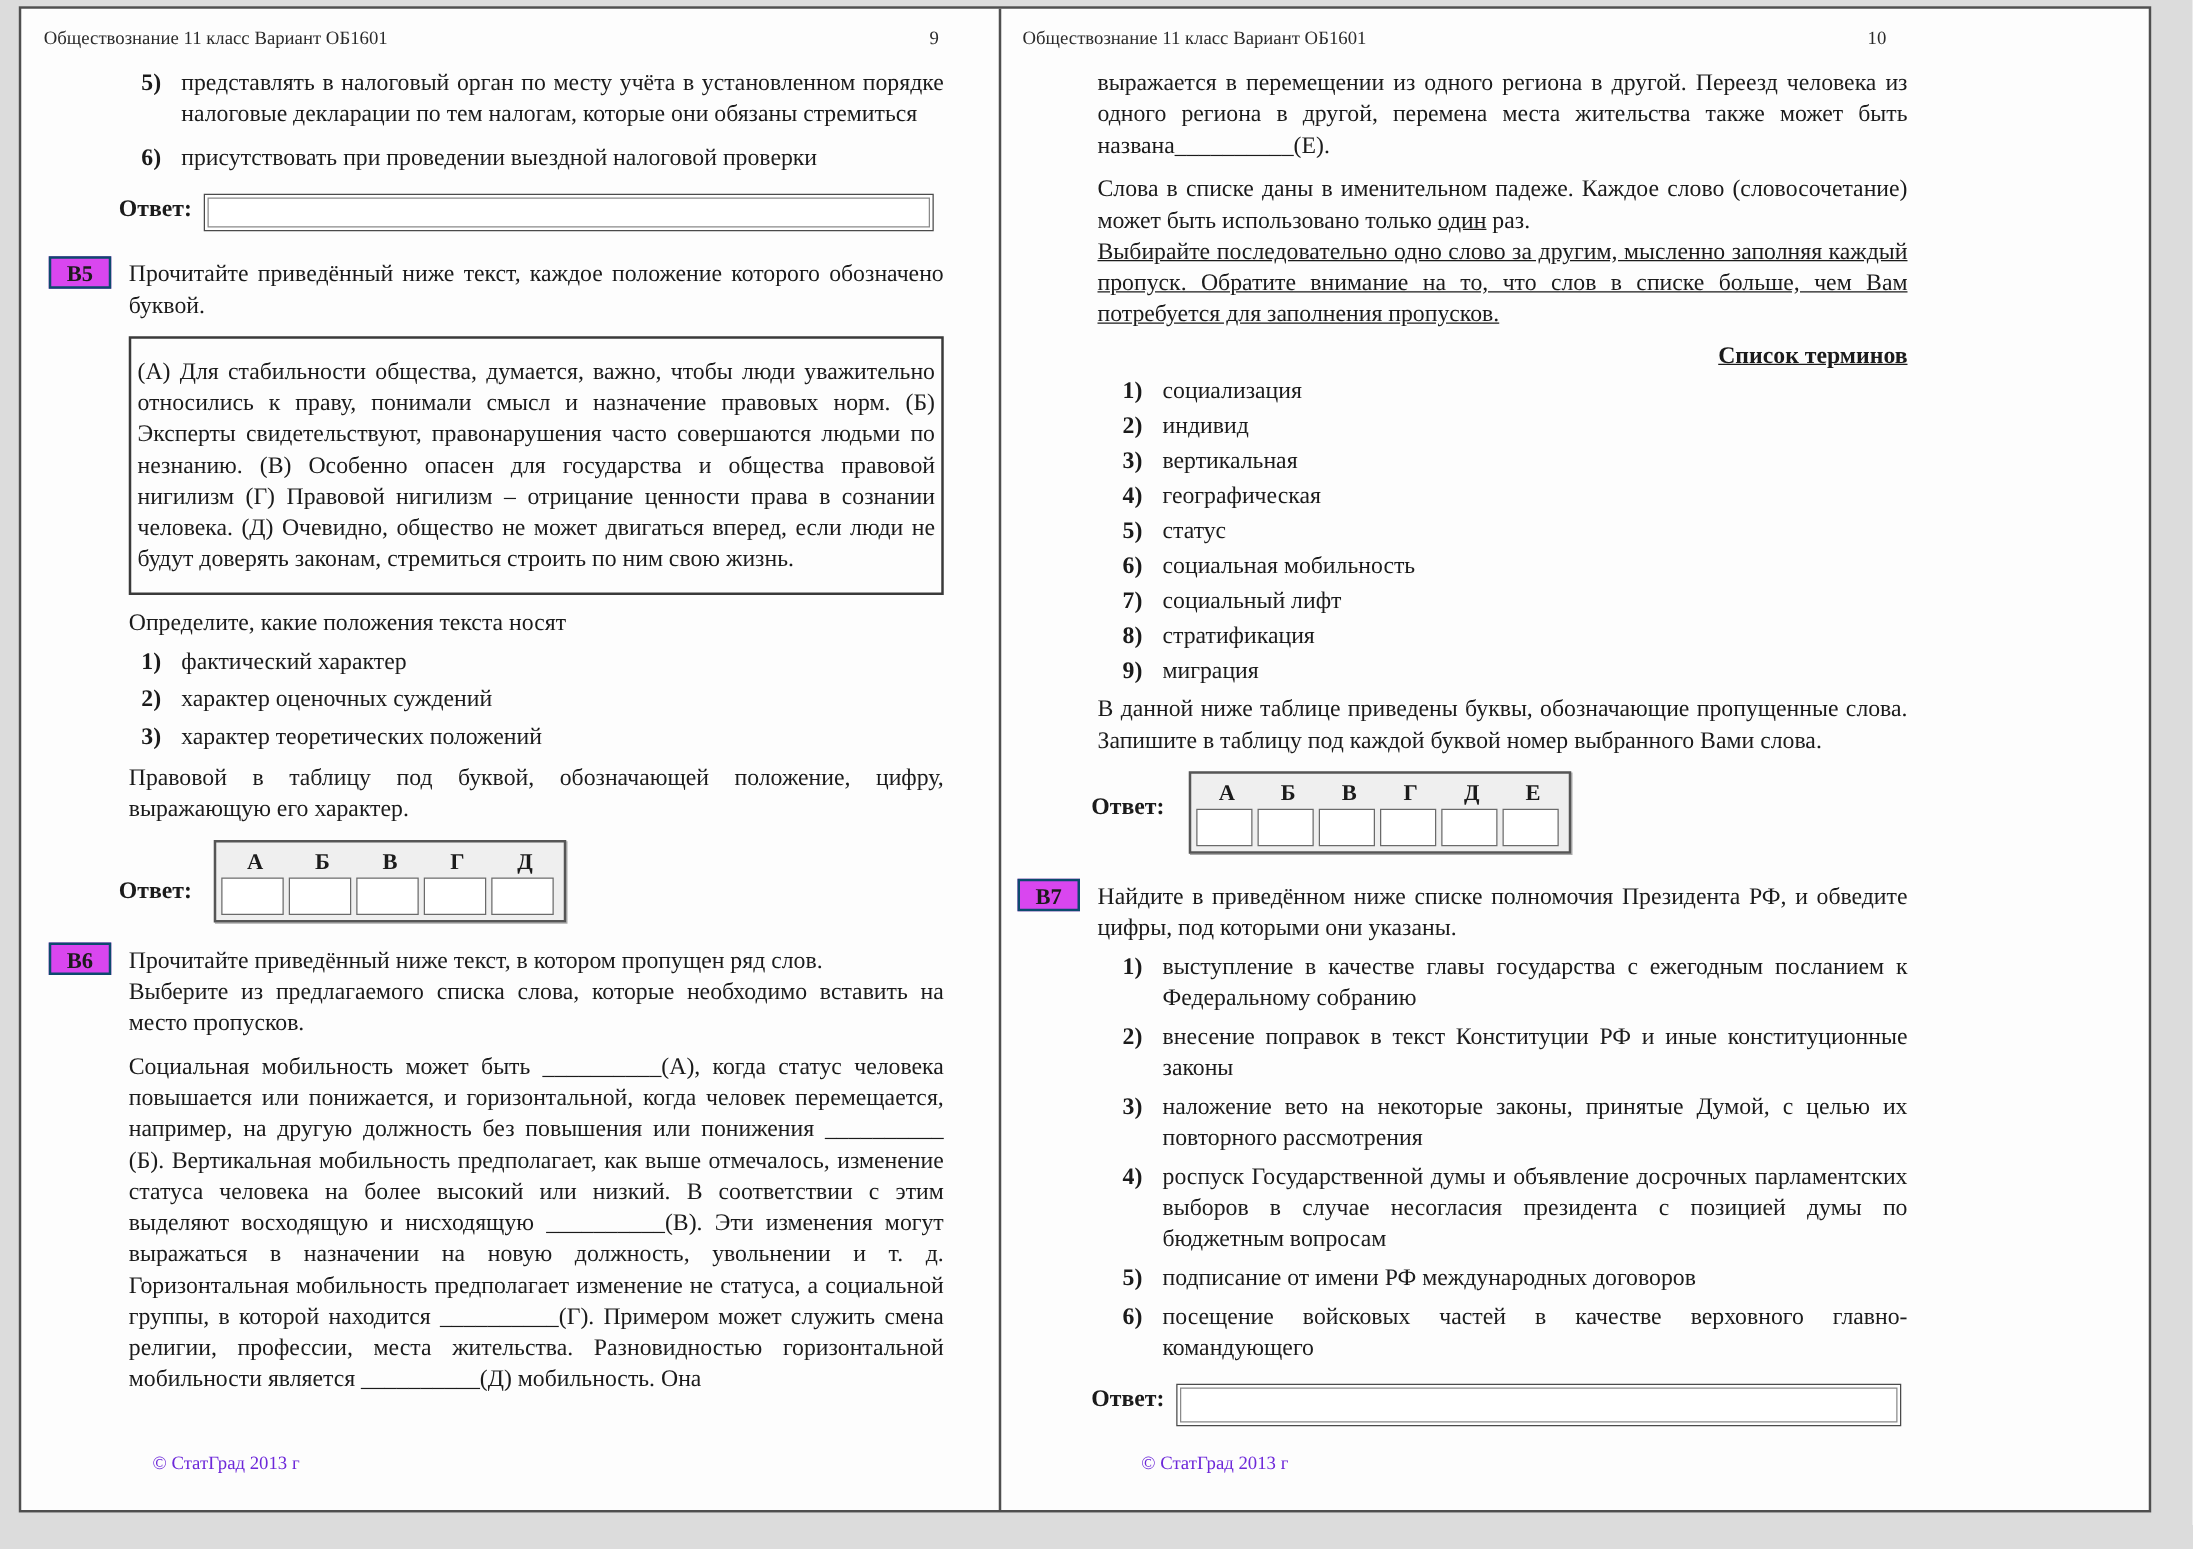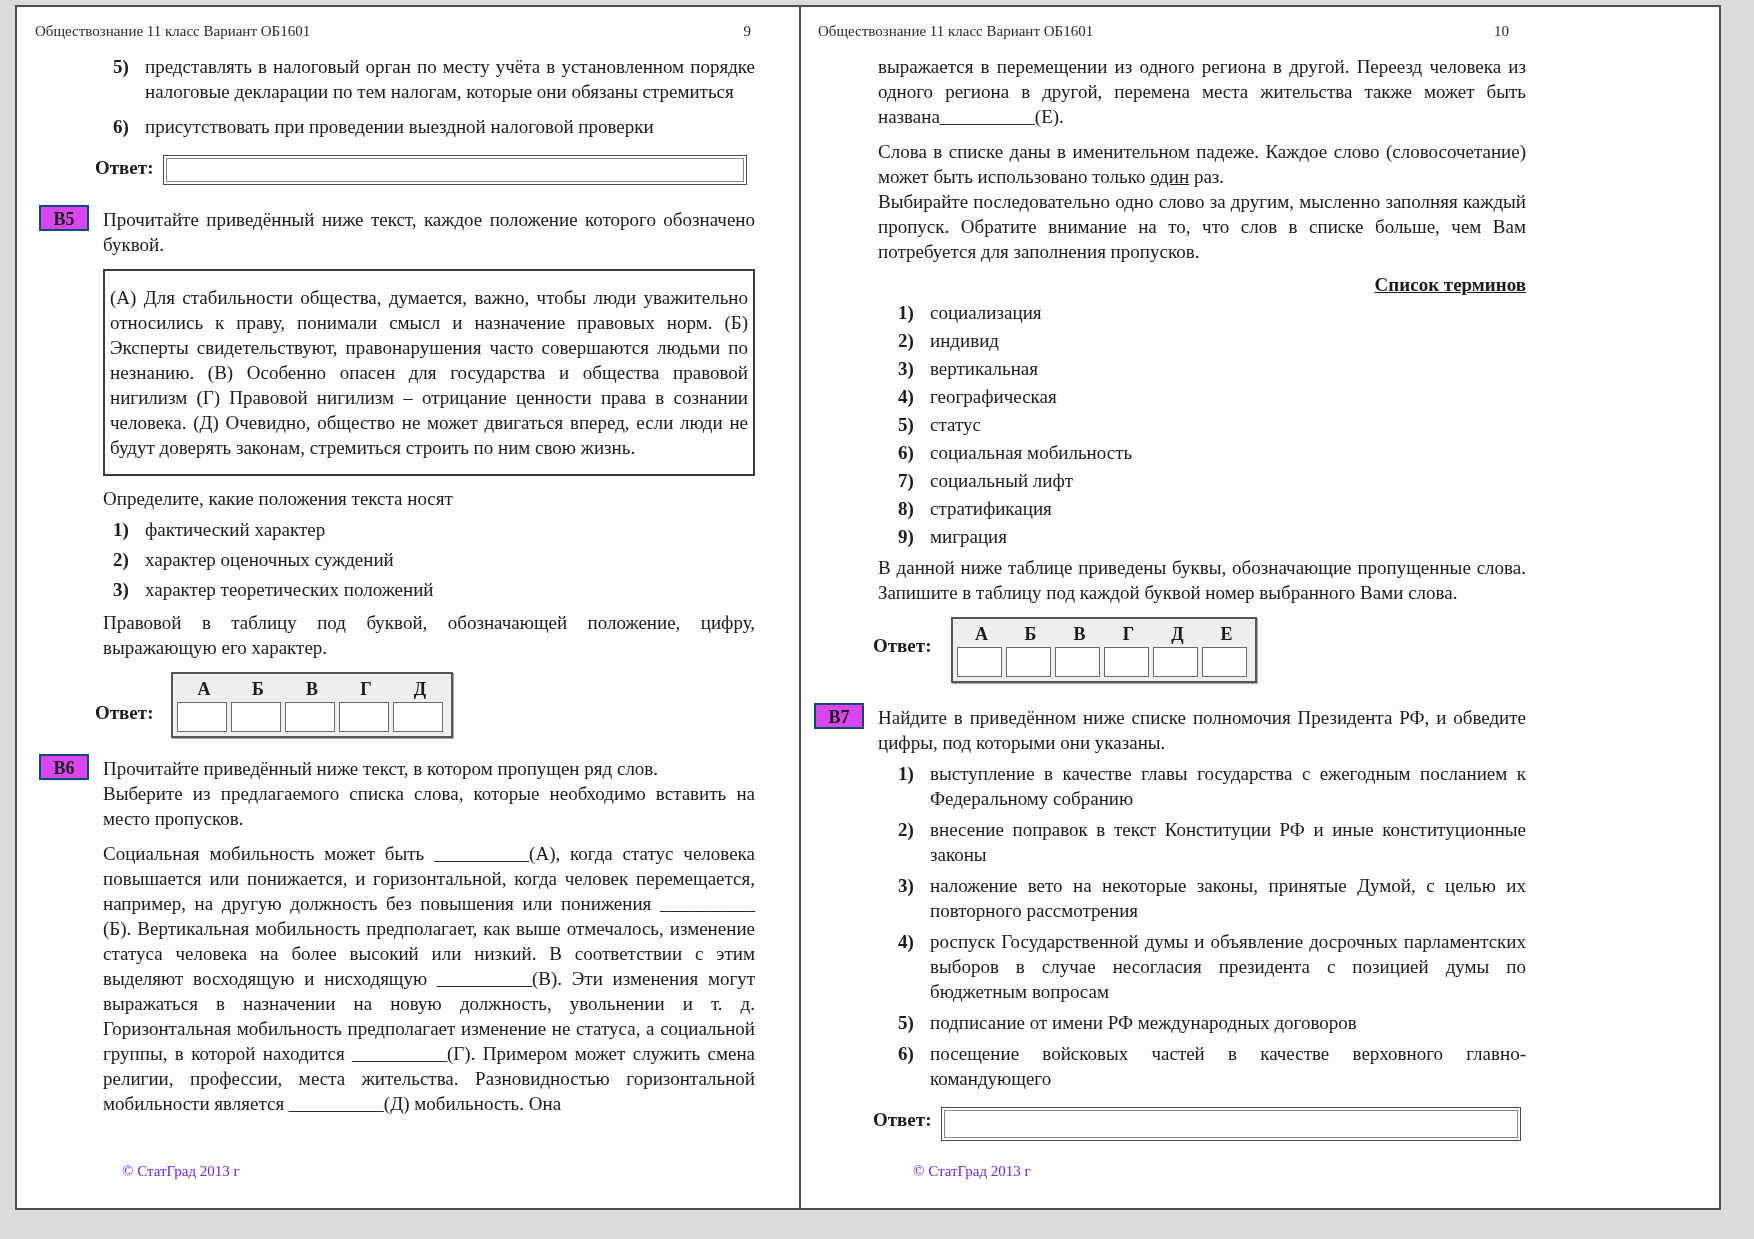--- a/index.html
+++ b/index.html
@@ -80,21 +80,21 @@
   .p9-instr { margin:8px 0 0 86px; width:652px; }
   .p9-anstable-row { margin:12px 0 0 78px; width:652px; align-items:center; }
   .p9-anstable-row .anslabel { margin-top:14px; }
   .p9-anstable-row .anstable { margin-left:8px; }
   .p9-b6q { position:relative; margin:18px 0 0 86px; width:652px; }
   .p9-b6para { margin:10px 0 0 86px; width:652px; }
 
   
   .p10-cont { margin:14px 0 0 77px; width:648px; }
   .p10-note1 { margin:10px 0 0 77px; width:648px; }
-  .p10-note2 { margin:0 0 0 77px; width:648px; }
+  .p10-note2 { margin:0 0 0 77px; width:648px;text-decoration:underline; }
   .p10-terms-title { margin:10px 0 0 77px; width:648px; text-align:right; font-weight:bold; font-size:19px; }
   .p10-terms-title span { text-decoration:underline; }
   .p10-terms { margin:4px 0 0 97px; width:628px; }
   .p10-terms .numrow { margin-top:3px; }
   .p10-note3 { margin:6px 0 0 77px; width:648px; }
   .p10-anstable-row { margin:12px 0 0 72px; width:653px; }
   .p10-anstable-row .anslabel { margin-top:16px; }
   .p10-anstable-row .anstable { margin-left:10px; }
   .p10-b7q { position:relative; margin:22px 0 0 77px; width:648px; }
   .p10-opts { margin:4px 0 0 97px; width:628px; }

